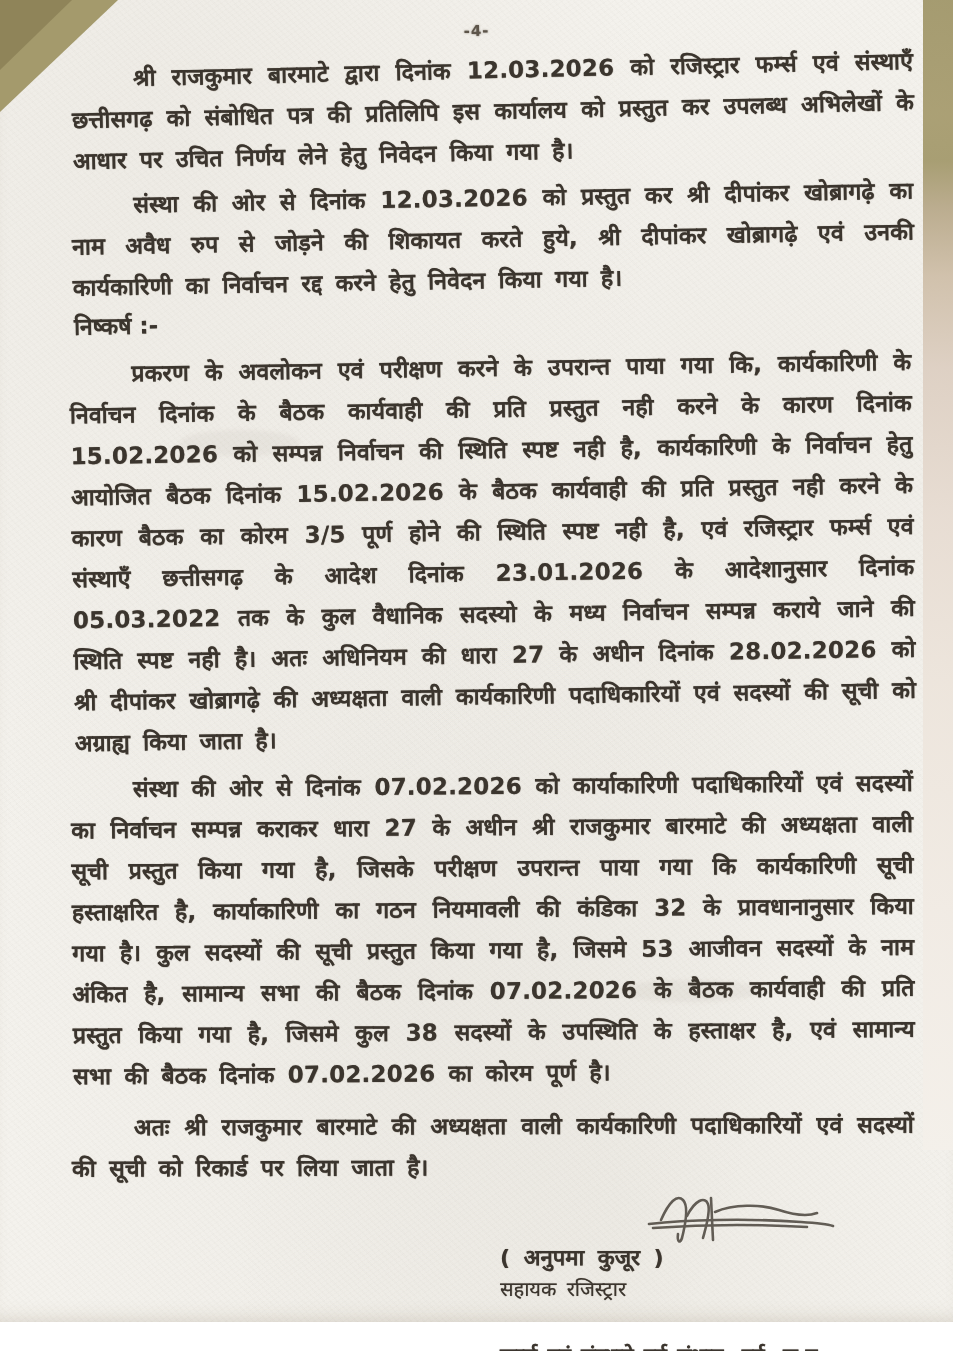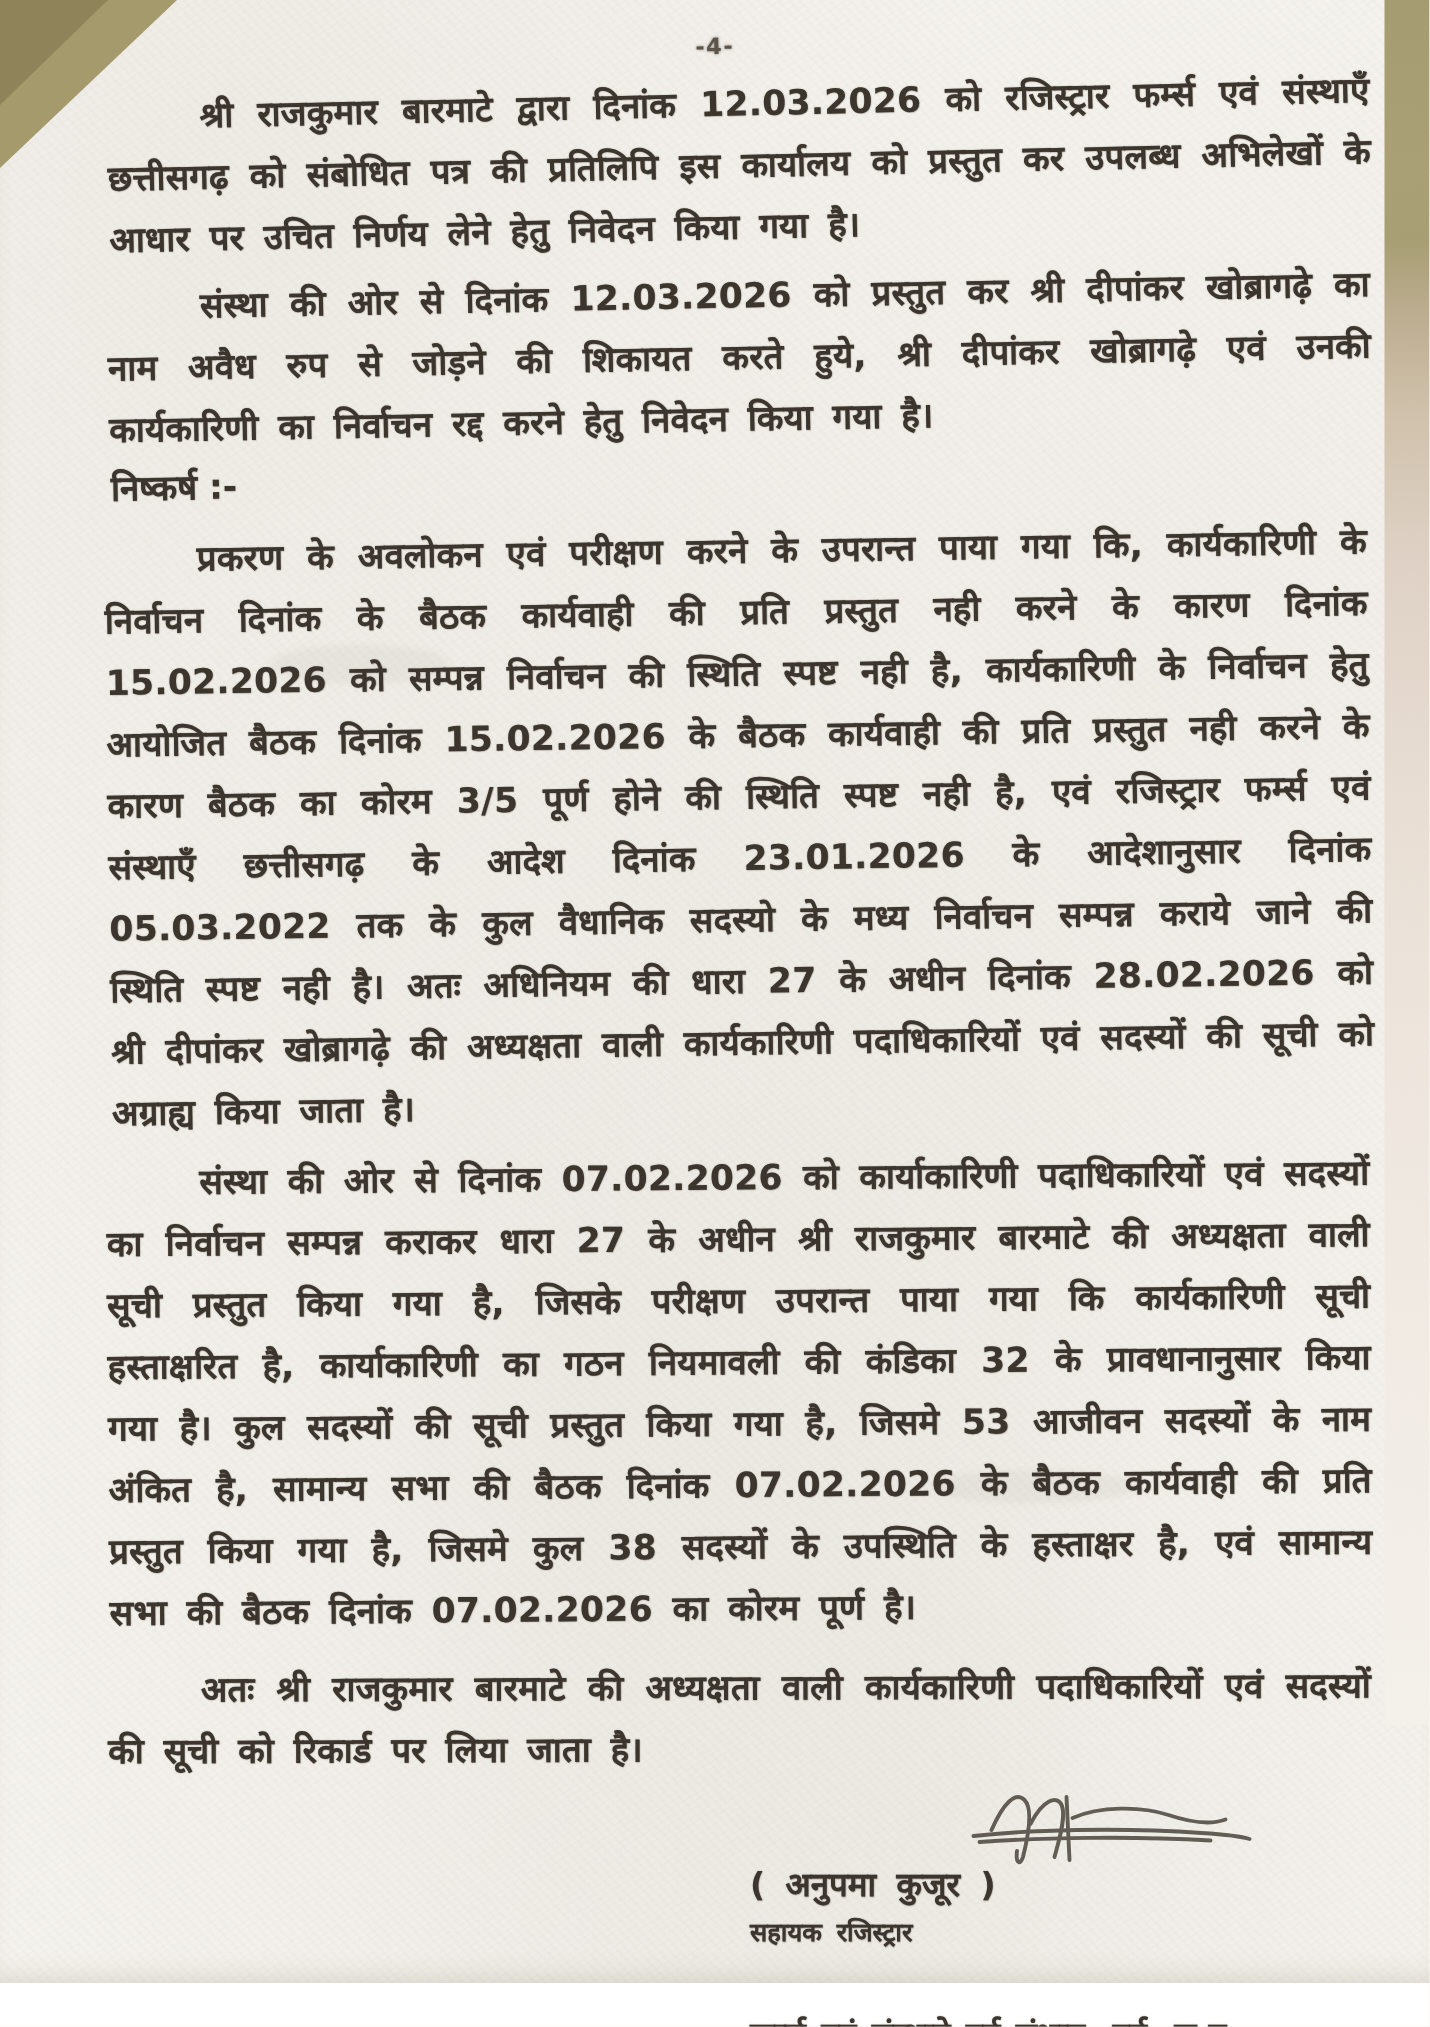--- a/index.html
+++ b/index.html
@@ -79,21 +79,21 @@
     position:absolute;left:74px;top:306px;
     font-size:23px;font-weight:700;line-height:40px;margin:0;
   }
 
   .sig-block{
     position:absolute;left:500px;top:1186px;width:430px;
     text-align:left;margin:0;
   }
   .sig-scribble{display:block;margin:0 auto -6px auto;}
   .sig-name{font-size:22px;font-weight:700;line-height:32px;word-spacing:6px;}
-  .sig-designation{font-size:17px;font-weight:700;line-height:30px;word-spacing:4px;}
+  .sig-designation{font-size:20px;font-weight:400;line-height:30px;word-spacing:4px;}
   .sig-office{font-size:21px;font-weight:600;line-height:32px;white-space:nowrap;word-spacing:3px;margin-top:36px;}
 
   
   .smudge{position:absolute;background:rgba(90,80,65,0.05);border-radius:50%;filter:blur(2px);}
 </style>
 </head>
 <body>
 
 <div class="scene">
 

